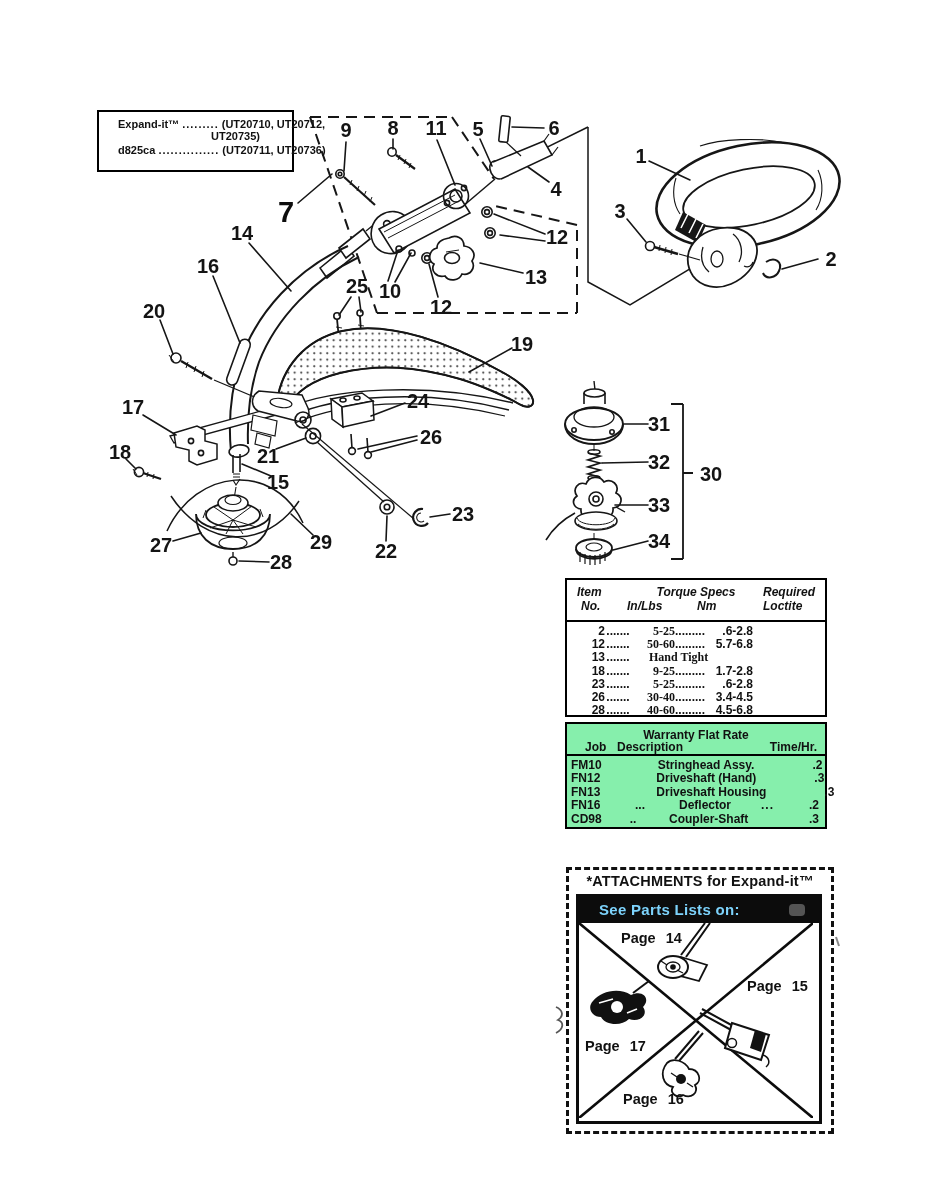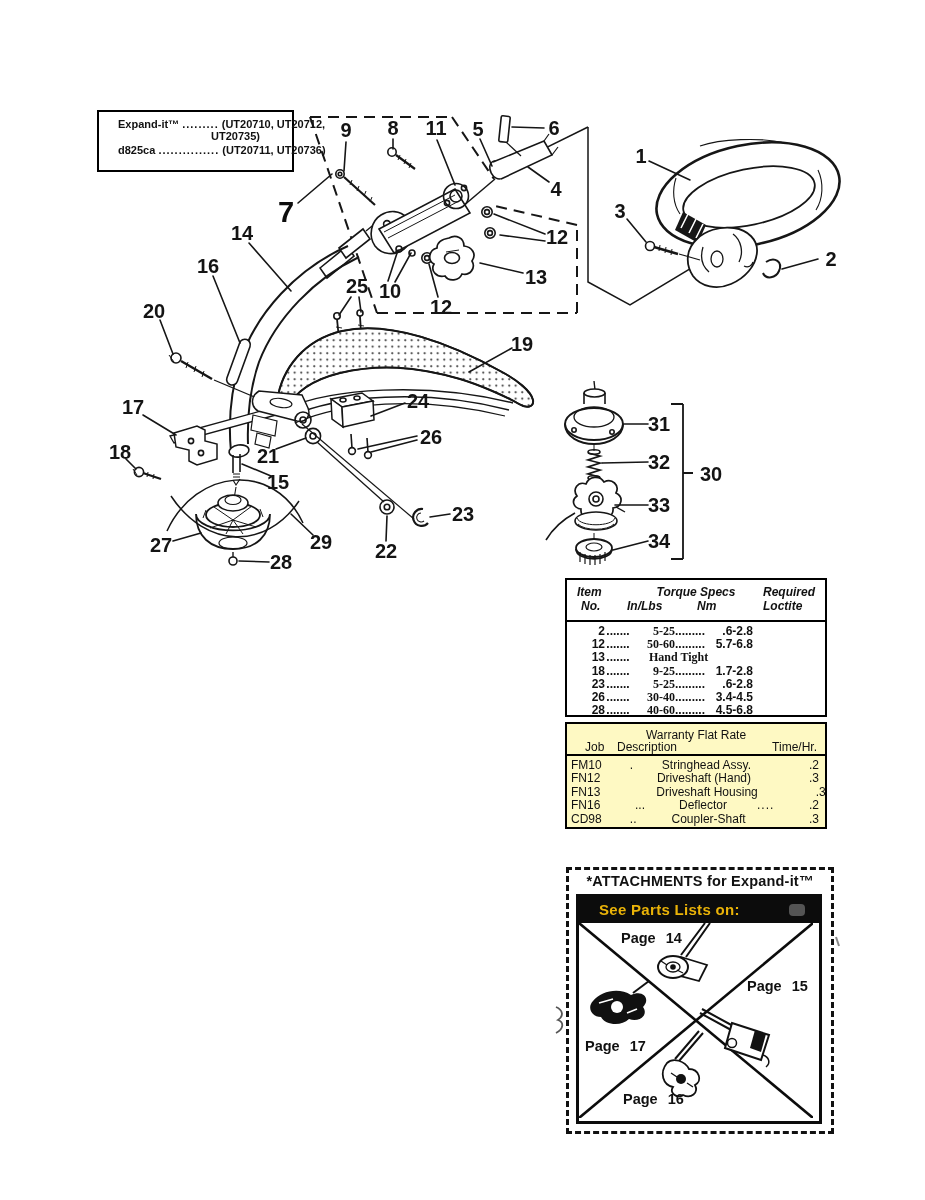--- a/index.html
+++ b/index.html
@@ -26,39 +26,39 @@
   .tq-rows{position:absolute;left:0;top:45px;width:100%;}
   .tq-row{display:flex;line-height:13.2px;white-space:nowrap;}
   .tq-item{width:38px;text-align:right;}
   .tq-d1{width:26px;text-align:center;overflow:hidden;}
   .tq-inlbs{width:44px;text-align:right;font-family:Liberation Serif, serif;}
   .tq-inlbs.wide{width:auto;text-align:center;padding-left:2px;margin-left:16px;}
   .tq-d2{width:30px;text-align:center;overflow:hidden;}
   .tq-nm{width:48px;text-align:right;}
 
   
-  #warranty{left:565px;top:722px;width:258px;height:103px;border:2.5px solid #000;background:#fef9c3;
-            font-size:12px;font-weight:normal;}
+  #warranty{left:565px;top:722px;width:258px;height:103px;border:2.5px solid #000;background:#86efac;
+            font-size:12px;font-weight:bold;}
   #warranty .hd{position:absolute;white-space:nowrap;}
   #warranty .rule{position:absolute;left:0;top:30px;width:100%;height:0;border-top:2px solid #000;}
   .wr-rows{position:absolute;left:4px;top:35px;width:248px;}
   .wr-row{display:flex;line-height:13.4px;white-space:nowrap;gap:28px;}
   .wr-job{width:36px;}
   .wr-jd{width:16px;overflow:hidden;}
   .wr-desc{padding-right:2px;}
   .wr-dots{flex:1;overflow:hidden;letter-spacing:1px;}
   .wr-time{width:18px;text-align:right;}
 
   
   #attach{left:566px;top:867px;width:262px;height:261px;border:3px dashed #111;background:#fff;}
   #attach-title{position:absolute;left:0;top:3px;width:100%;text-align:center;
                 font-size:14.5px;font-weight:bold;letter-spacing:0.2px;}
   #attach-inner{position:absolute;left:7px;top:24px;width:240px;height:224px;border:3px solid #0c0c0c;}
   #attach-banner{position:absolute;left:0;top:0;width:100%;height:26px;background:#0c0c0c;
-                 color:#eab308;font-size:15px;font-weight:bold;line-height:26px;padding-left:20px;
+                 color:#7dd3fc;font-size:15px;font-weight:bold;line-height:26px;padding-left:20px;
                  box-sizing:border-box;letter-spacing:0.3px;}
   #attach-banner .smudge{position:absolute;right:14px;top:7px;width:16px;height:12px;
                  background:#8f8f8f;opacity:0.55;border-radius:4px;}
   #attach-quads{position:absolute;left:0;top:26px;width:234px;height:195px;}
   .page-lbl{font-size:14.5px;font-weight:bold;fill:#111;word-spacing:6px;}
 </style>
 </head>
 <body>
 
 <div id="page">

